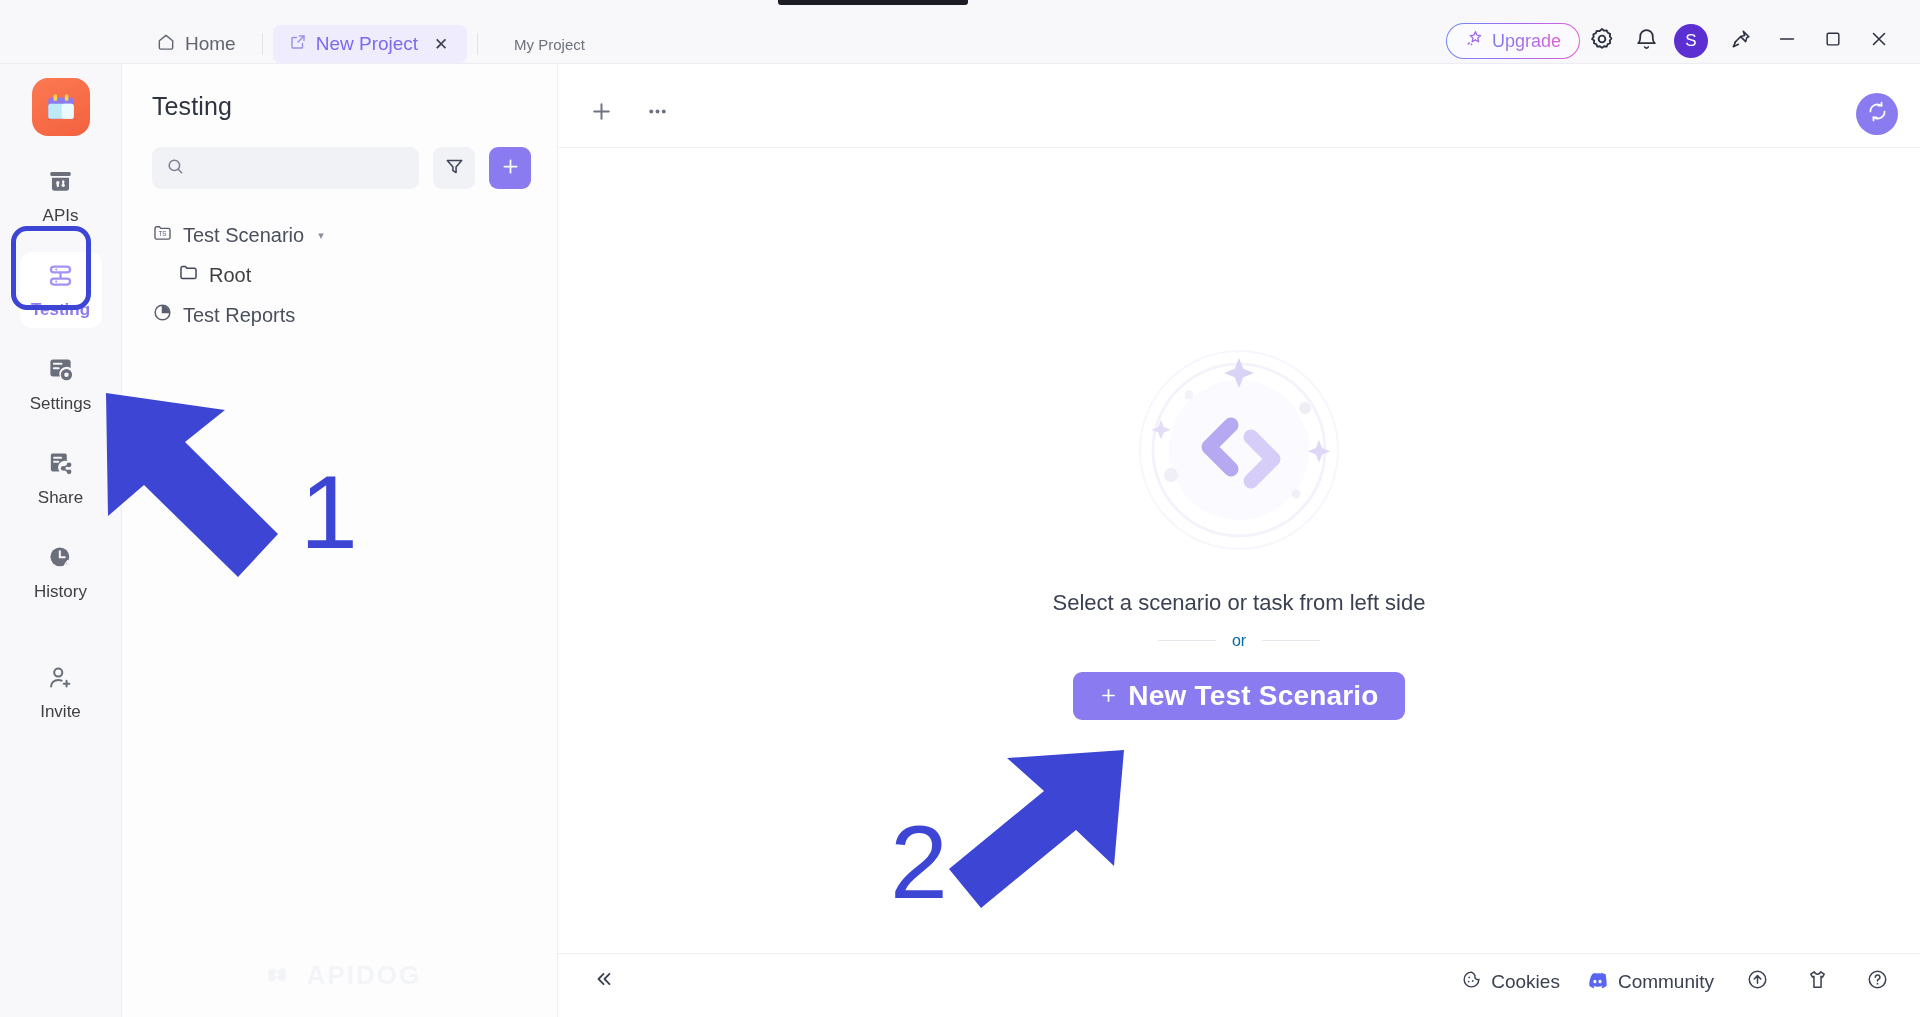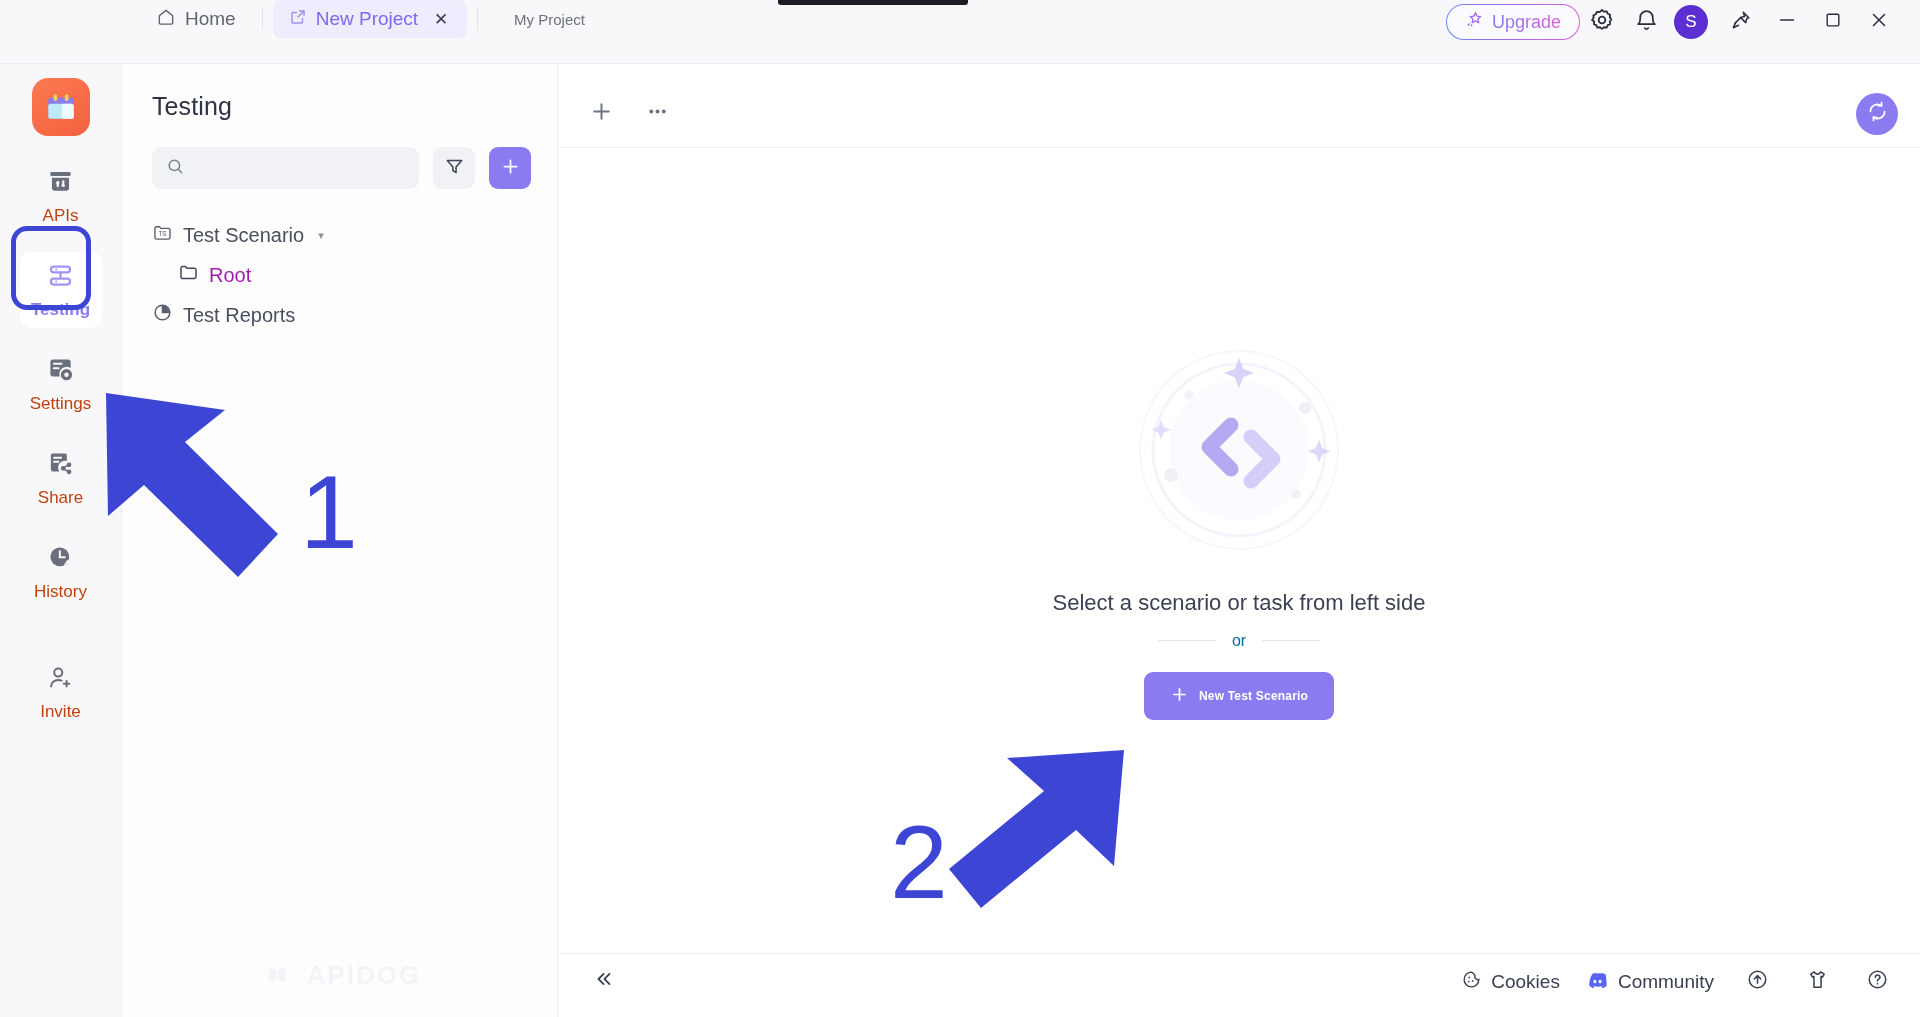--- a/index.html
+++ b/index.html
@@ -10,21 +10,21 @@
     background: #ffffff;
     overflow: hidden;
     -webkit-font-smoothing: antialiased;
   }
   #app { position: relative; width: 1920px; height: 1017px; }
 
   
   .titlebar {
     position: absolute; top: 0; left: 0; width: 1920px; height: 64px;
     background: #f8f8fb;
-    display: flex; align-items: flex-start;
+    display: flex; align-items: flex-end;
     border-bottom: 1px solid #ececf2;
   }
   .drag-notch {
     position: absolute; top: 0; left: 778px; width: 190px; height: 5px;
     background: #1d1d26; border-radius: 0 0 3px 3px;
   }
   .tb-left { display: flex; align-items: center; padding-left: 140px; gap: 0; }
   .tab {
     display: flex; align-items: center; gap: 9px;
     height: 38px; padding: 0 16px; border-radius: 8px;
@@ -73,21 +73,21 @@
   .applogo {
     width: 58px; height: 58px; border-radius: 16px;
     background: linear-gradient(150deg,#fb7a52 0%, #f4613f 100%);
     display: flex; align-items: center; justify-content: center; margin-bottom: 22px;
   }
   .rail-item {
     width: 82px; padding: 10px 0 8px; margin-bottom: 18px;
     display: flex; flex-direction: column; align-items: center; gap: 7px;
     border-radius: 12px; cursor: pointer;
   }
-  .rail-item .rlabel { font-size: 17px; color: #c2410c; }
+  .rail-item .rlabel { font-size: 17px; color: #404040; }
   .rail-item.active { background: #ffffff; }
   .rail-item.active .rlabel { color: #8b7cf0; font-weight: 600; }
   .rail-gap { height: 26px; }
 
   
   .anno-box {
     position: absolute; left: 11px; top: 226px; width: 80px; height: 84px;
     border: 5px solid #3d46d4; border-radius: 16px; pointer-events: none; z-index: 40;
   }
 
@@ -110,21 +110,21 @@
     width: 42px; height: 42px; border-radius: 9px; background: #f1f2f6;
     display: flex; align-items: center; justify-content: center; cursor: pointer;
   }
   .tool-sq.primary { background: #8b7bf0; }
 
   .tree { padding: 26px 0 0 0; text-align: center; }
   .tree-row {
     display: flex; align-items: center; gap: 10px;
     height: 40px; padding-left: 30px; cursor: pointer; font-size: 20px; color: #4a4f5e;
   }
-  .tree-row.child { padding-left: 56px; color: #a21caf; }
+  .tree-row.child { padding-left: 56px; color: #404040; }
   .tree-caret { font-size: 11px; color: #8b8f9b; margin-left: 4px; }
 
   .watermark {
     position: absolute; bottom: 24px; left: 0; width: 436px;
     display: flex; align-items: center; justify-content: center; gap: 12px;
     opacity: .55; pointer-events: none;
   }
   .watermark .wtext { font-size: 26px; color: #eceef3; letter-spacing: 2px; font-weight: 600; }
 
   
@@ -148,21 +148,21 @@
     flex: 1; display: flex; flex-direction: column; align-items: center;
     justify-content: center; padding-bottom: 120px;
   }
   .empty-art { position: relative; width: 260px; height: 230px; margin-bottom: 18px; }
   .empty-text { font-size: 22px; color: #3b4152; margin-bottom: 16px; }
   .or-row { display: flex; align-items: center; gap: 16px; margin-bottom: 22px; }
   .or-line { width: 58px; height: 1px; background: #e6e6ec; }
   .or-text { font-size: 16px; color: #0369a1; }
   .primary-btn {
     height: 48px; padding: 0 26px; border-radius: 9px; border: 0;
-    background: #8b7bf0; color: #fff; font-size: 12px; font-weight: 700;
+    background: #8b7bf0; color: #fff; font-size: 28px; font-weight: 700;
     display: flex; align-items: center; gap: 10px; cursor: pointer;
     font-family: inherit; letter-spacing: .2px;
   }
 
   
   .statusbar {
     position: absolute; bottom: 8px; left: 558px; width: 1362px; height: 56px;
     background: #ffffff; border-top: 1px solid #eeeef3;
     display: flex; align-items: center; padding: 0 26px;
   }

